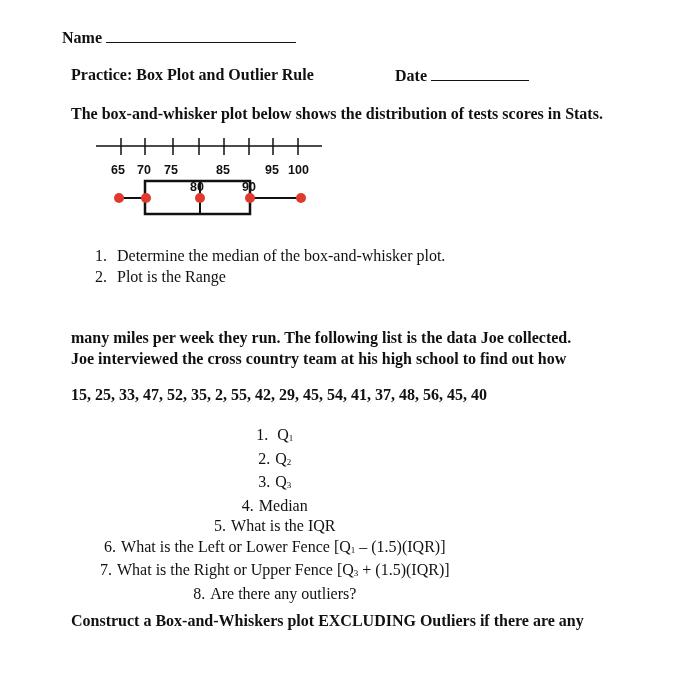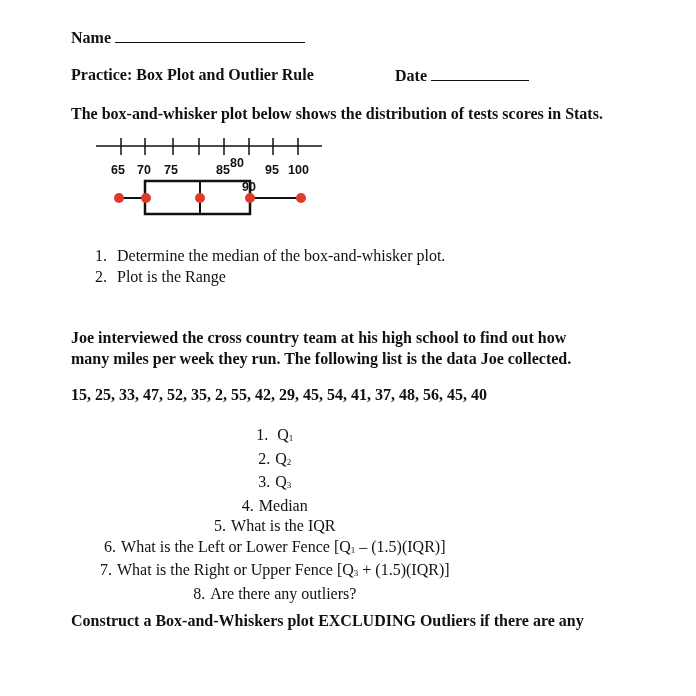--- a/index.html
+++ b/index.html
@@ -12,21 +12,21 @@
   .line { display: inline-block; border-bottom: 1.3px solid #111; vertical-align: baseline; }
   .txt16 { font-size: 16px; }
   .ol { font-size: 16px; line-height: 20.5px; }
   .ol .n { display: inline-block; width: 22px; }
   sub { font-size: 9px; vertical-align: -1px; }
   .ticks-label { font-family: "Liberation Sans", "DejaVu Sans", sans-serif; font-size: 12.5px; font-weight: bold; }
 </style>
 </head>
 <body>
 
-<div class="abs bold txt16" style="left:71px; top:28px;">
+<div class="abs bold txt16" style="left:62px; top:28px;">
   <span>Name</span>
   <span class="line" style="width:190px; height:14px;"></span>
 </div>
 
 <div class="abs bold txt16" style="left:71px; top:66px;">Practice: Box Plot and Outlier Rule</div>
 <div class="abs bold txt16" style="left:395px; top:66px;">
   <span>Date</span>
   <span class="line" style="width:98px; height:14px;"></span>
 </div>
 
@@ -57,35 +57,35 @@
       <circle cx="23" cy="62" r="5"></circle>
       <circle cx="50" cy="62" r="5"></circle>
       <circle cx="104" cy="62" r="5"></circle>
       <circle cx="154" cy="62" r="5"></circle>
       <circle cx="205" cy="62" r="5"></circle>
     </g>
   </svg>
   <div class="abs ticks-label" style="left:15px; top:27px;">65</div>
   <div class="abs ticks-label" style="left:41px; top:27px;">70</div>
   <div class="abs ticks-label" style="left:68px; top:27px;">75</div>
-  <div class="abs ticks-label" style="left:94px; top:20px;margin-left:40px;">80</div>
+  <div class="abs ticks-label" style="left:94px; top:44px;">80</div>
   <div class="abs ticks-label" style="left:120px; top:27px;">85</div>
   <div class="abs ticks-label" style="left:146px; top:44px;">90</div>
   <div class="abs ticks-label" style="left:169px; top:27px;">95</div>
   <div class="abs ticks-label" style="left:192px; top:27px;">100</div>
 </div>
 
 <div class="abs ol" style="left:95px; top:246px;">
   <div><span class="n">1.</span><span>Determine the median of the box-and-whisker plot.</span></div>
   <div><span class="n">2.</span><span>Plot is the Range</span></div>
 </div>
 
 <div class="abs bold txt16" style="left:71px; top:327px; line-height:21px;">
+  <div>many miles per week they run. The following list is the data Joe collected.</div>
   <div>Joe interviewed the cross country team at his high school to find out how</div>
-  <div>many miles per week they run. The following list is the data Joe collected.</div>
 </div>
 
 <div class="abs bold txt16" style="left:71px; top:386px;text-align:right;">15, 25, 33, 47, 52, 35, 2, 55, 42, 29, 45, 54, 41, 37, 48, 56, 45, 40</div>
 
 <div class="abs ol" style="left:95px; top:425px;text-align:center;">
   <div><span class="n">1.</span> <span>Q</span><sub>1</sub></div>
   <div><span class="n">2.</span><span>Q</span><sub>2</sub></div>
   <div><span class="n">3.</span><span>Q</span><sub>3</sub></div>
   <div><span class="n">4.</span><span>Median</span></div>
   <div><span class="n">5.</span><span>What is the IQR</span></div>

